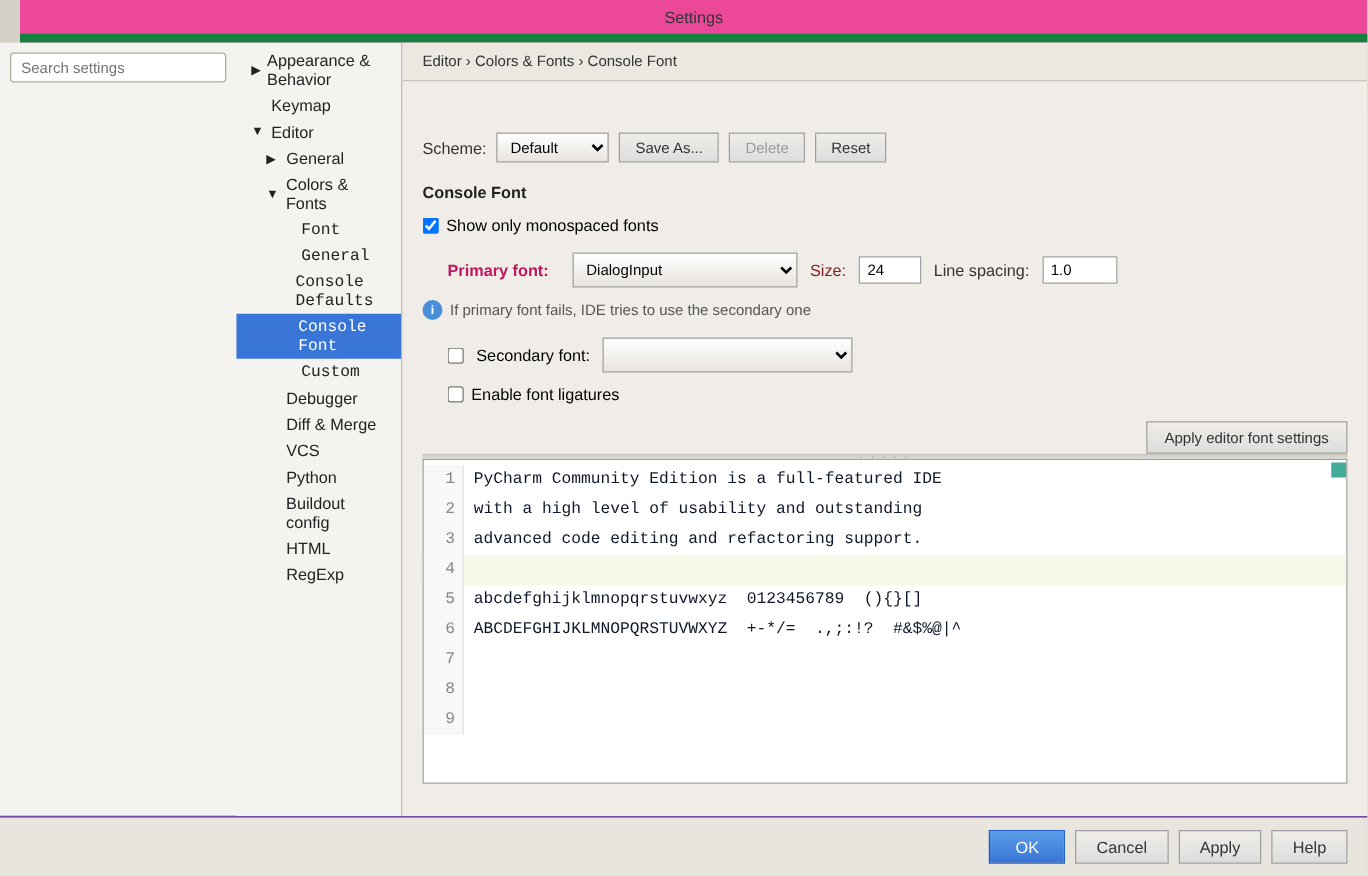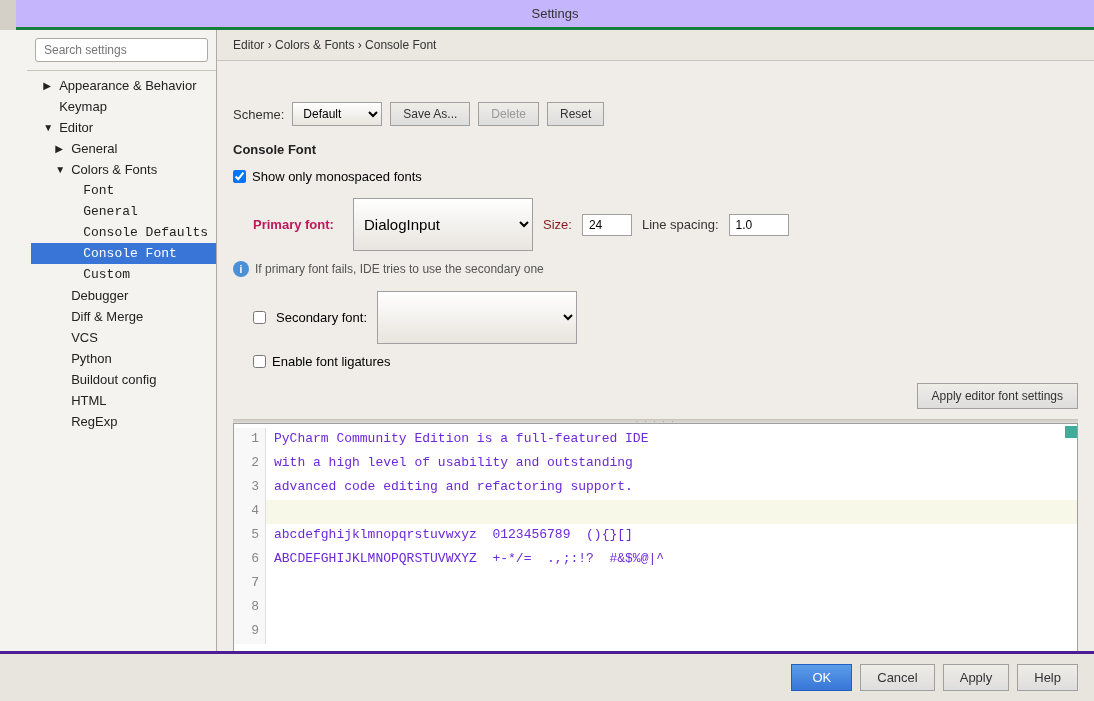--- a/index.html
+++ b/index.html
@@ -7,42 +7,41 @@
       font-family: -apple-system, BlinkMacSystemFont, 'Segoe UI', sans-serif;
       font-size: 13px;
       background: #d4d0c8;
       display: flex;
       flex-direction: column;
       width: 1094px;
       height: 701px;
       overflow: hidden;
     }
     .title-bar {
-      background: #c4b5fd;
+      background: #ec4899;
       text-align: center;
       padding: 6px;
       font-size: 13px;
       color: #333;
-      border-bottom: 3px solid #15803d;
+      border-bottom: 7px solid #15803d;
       margin-left: 16px;
     }
     .main-layout {
       display: flex;
       flex: 1;
       overflow: hidden;
     }
     
     .sidebar {
-      width: 217px;
+      width: 322px;
       background: #f5f3ef;
       border-right: 1px solid #b0aaa0;
       display: flex;
-      flex-direction: column;
+      flex-direction: row;
       overflow: hidden;
-      align-items: flex-end;
     }
     .search-box {
       padding: 8px;
       border-bottom: 1px solid #c8c4bc;
     }
     .search-input {
       width: 100%;
       padding: 4px 8px;
       border: 1px solid #b0aaa0;
       border-radius: 3px;
@@ -139,22 +138,22 @@
       padding-left: 20px;
     }
     .font-label { color: #be185d; font-size: 13px; min-width: 90px; font-weight: bold; }
     .font-select-wrapper {
       display: flex;
       align-items: center;
     }
     .font-select {
       border: 1px solid #a0a0a0;
       background: linear-gradient(to bottom, #fff, #e8e4de);
-      padding: 16px 6px;
-      font-size: 15px;
+      padding: 5px 6px;
+      font-size: 12px;
       width: 180px;
     }
     .size-input {
       border: 1px solid #a0a0a0;
       background: white;
       padding: 3px 6px;
       font-size: 12px;
       width: 50px;
     }
     .line-spacing-input {
@@ -188,21 +187,20 @@
     .secondary-row {
       display: flex;
       align-items: center;
       gap: 10px;
       margin-bottom: 10px;
       padding-left: 20px;
     }
     .apply-btn-row {
       display: flex;
       justify-content: flex-end;
-      margin-bottom: 10px;
     }
     .apply-btn {
       border: 1px solid #a0a0a0;
       background: linear-gradient(to bottom, #f0ede8, #ddd);
       padding: 5px 14px;
       font-size: 12px;
       cursor: pointer;
       color: #333;
     }
     .preview-area {
@@ -233,21 +231,21 @@
       font-size: 13px;
       flex-shrink: 0;
       border-right: 1px solid #e0e0e0;
       background: #f8f8f8;
       user-select: none;
     }
     .line-code {
       padding: 3px 8px;
       font-family: 'Courier New', monospace;
       font-size: 13px;
-      color: #6d28d9;
+      color: #0f172a;
       white-space: pre;
     }
     .resize-handle {
       width: 100%;
       height: 4px;
       background: linear-gradient(to bottom, #c8c4bc, #e0ddd8);
       cursor: row-resize;
       display: flex;
       align-items: center;
       justify-content: center;
@@ -265,21 +263,21 @@
       justify-content: center;
     }
     
     .bottom-bar {
       display: flex;
       justify-content: flex-end;
       align-items: center;
       gap: 8px;
       padding: 10px 16px;
       background: #e8e4de;
-      border-top: 3px solid #4c1d95;
+      border-top: 1px solid #4c1d95;
     }
     .btn-ok {
       background: linear-gradient(to bottom, #5c9de8, #3875d7);
       color: white;
       border: 1px solid #2060c0;
       padding: 5px 20px;
       font-size: 13px;
       cursor: pointer;
     }
     .btn-cancel, .btn-apply, .btn-help {

